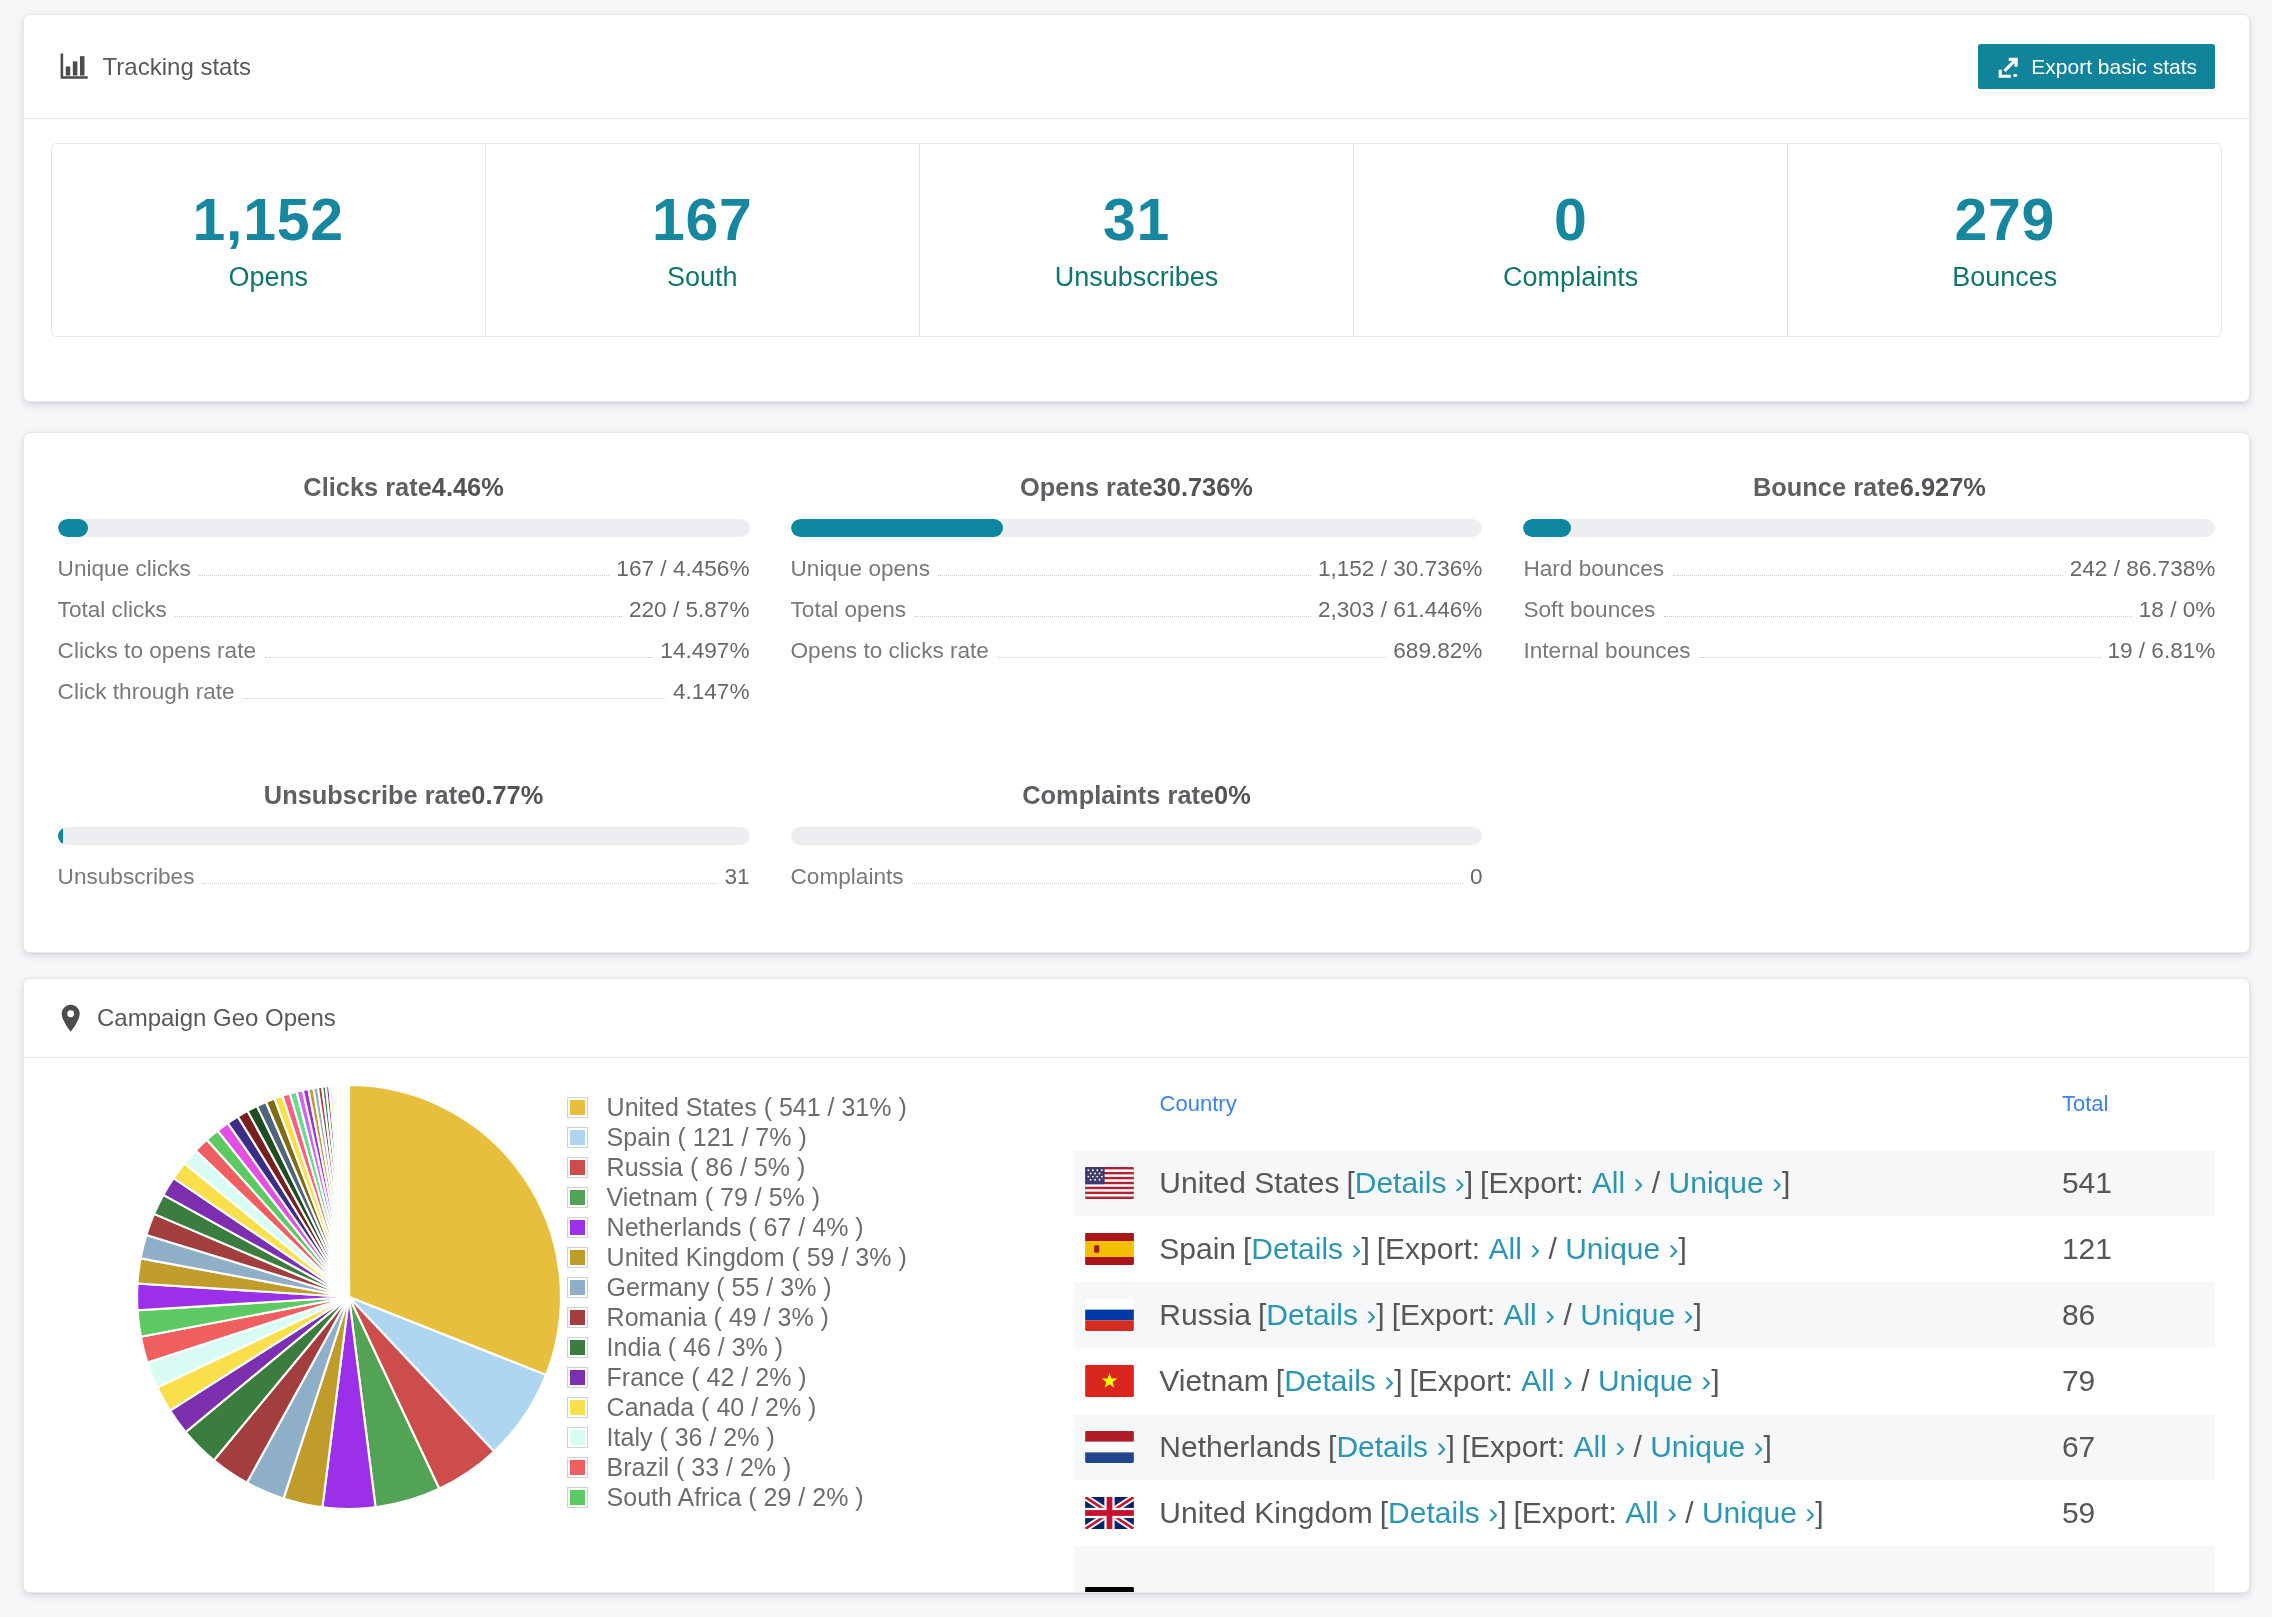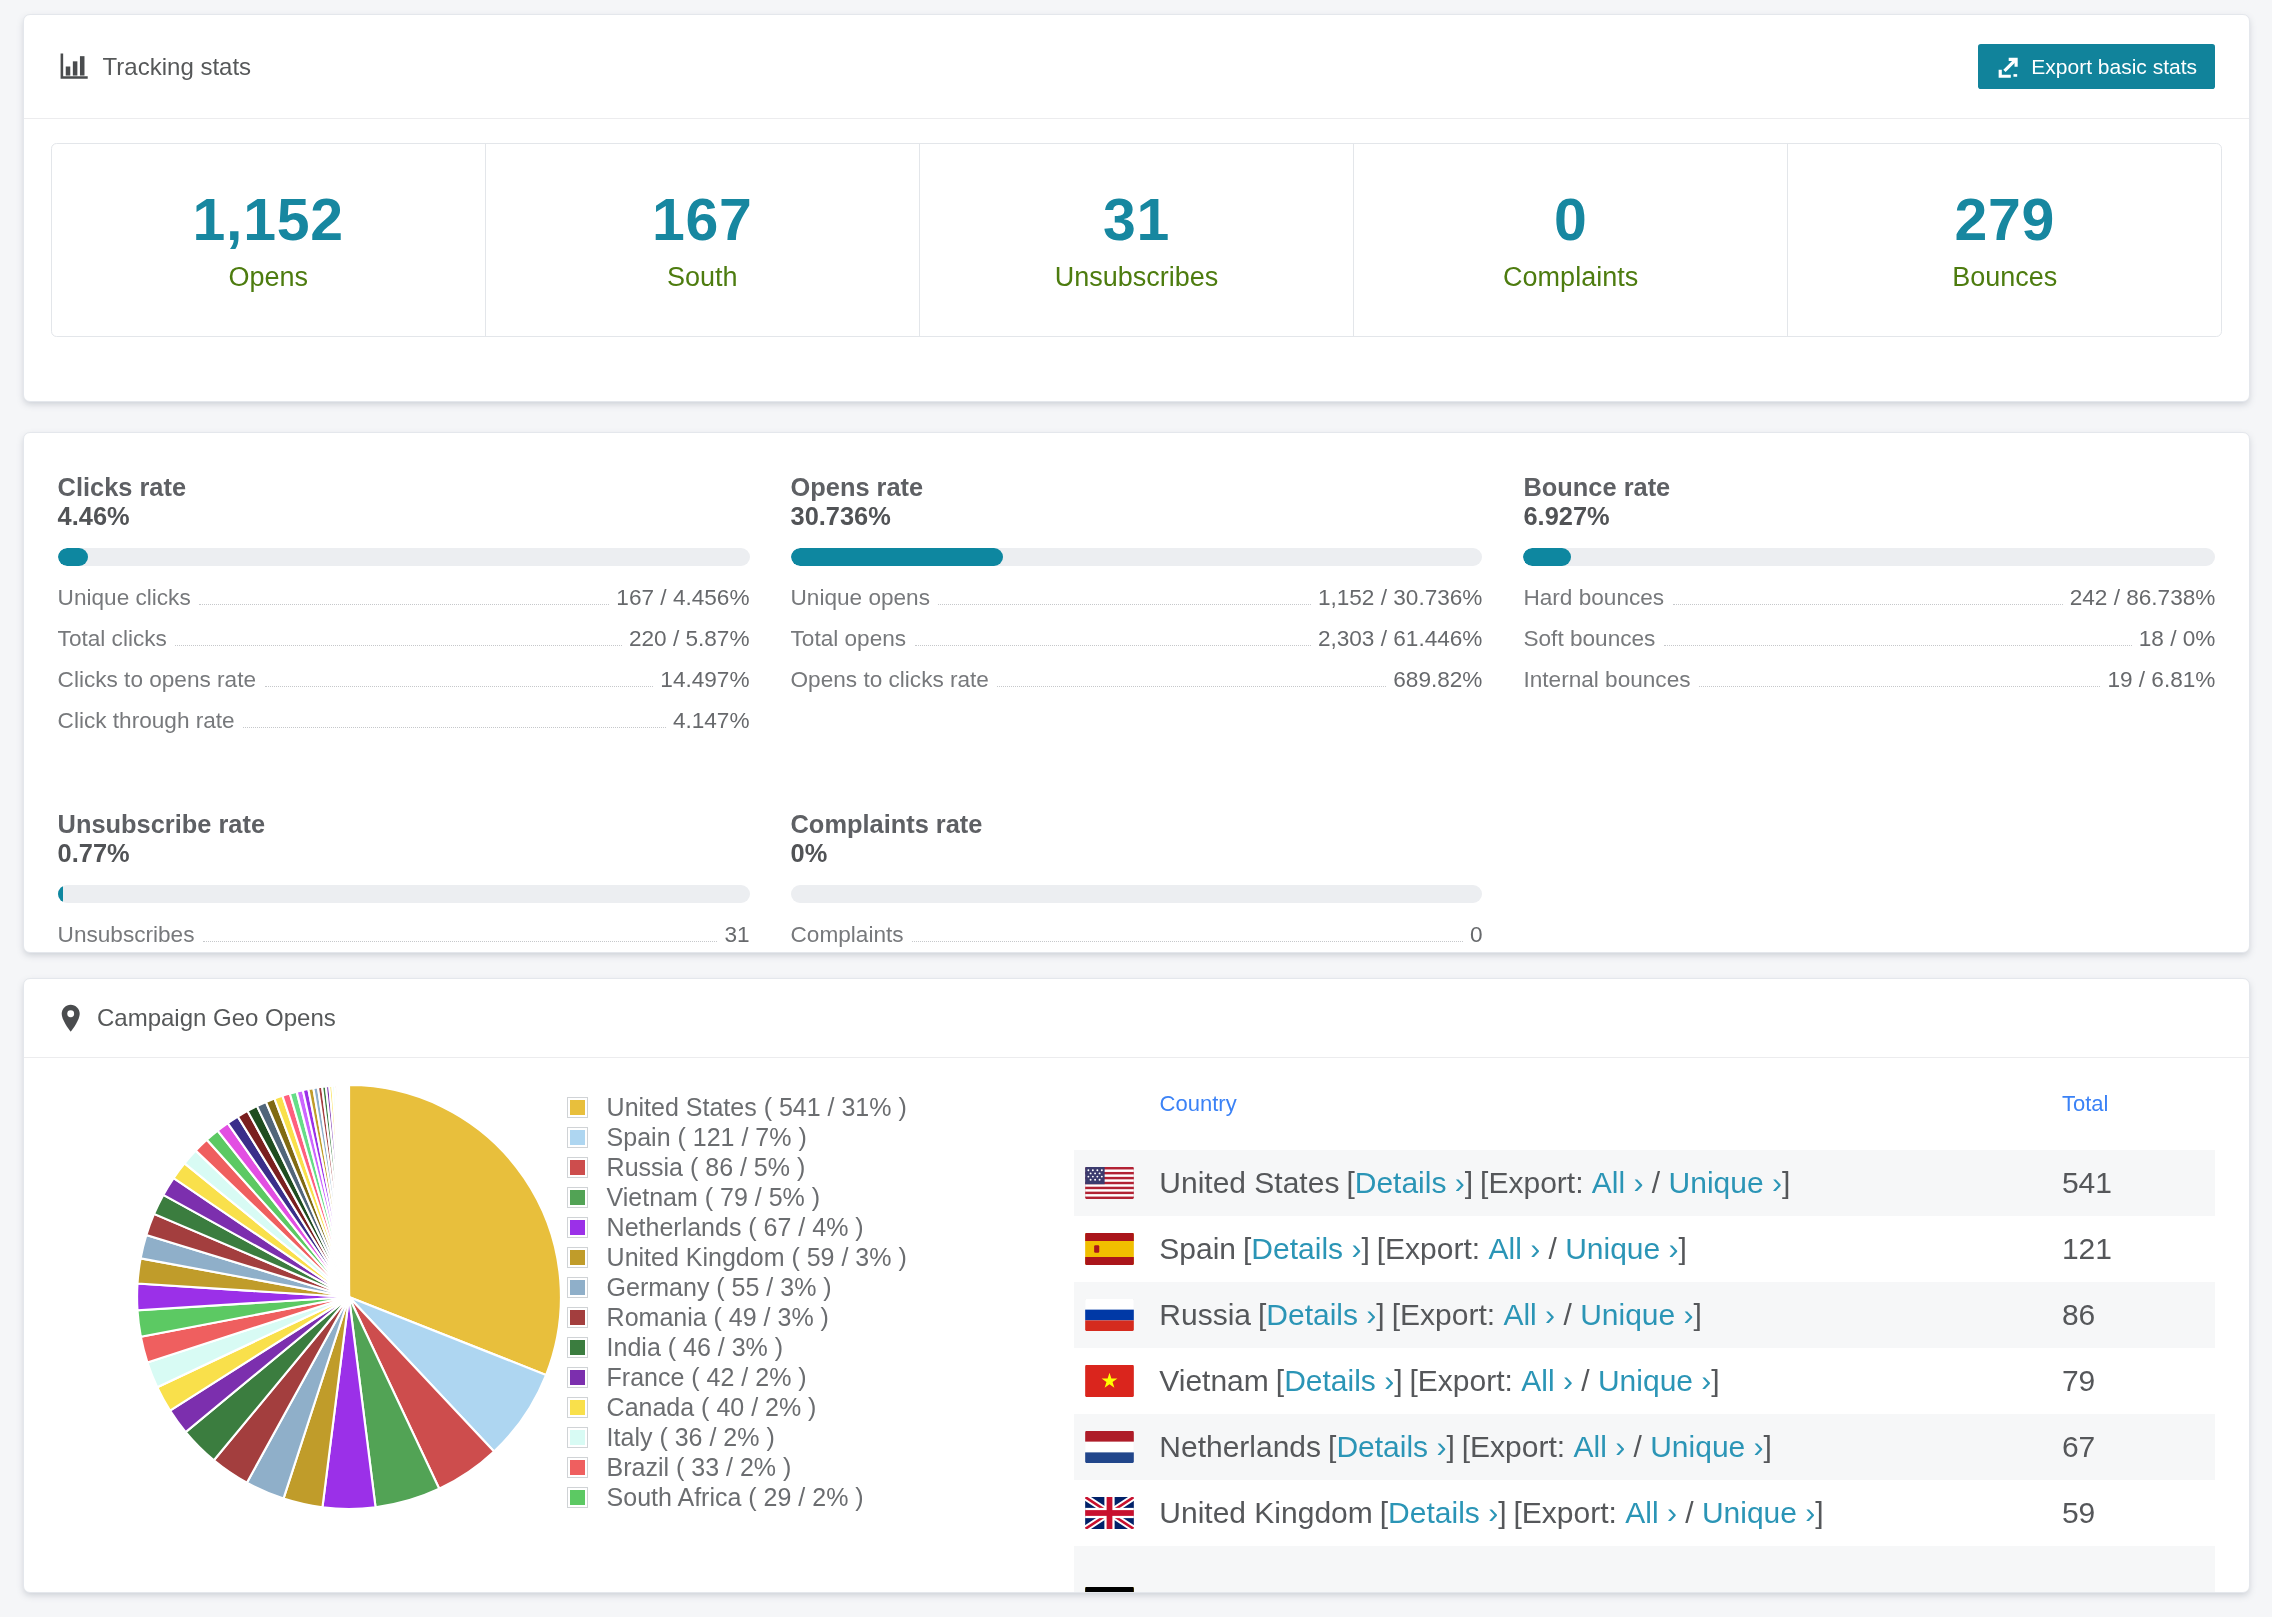--- a/index.html
+++ b/index.html
@@ -33,30 +33,30 @@
   .stats-box{
     height:194px; border:0.7px solid #e3e6ea; border-radius:5.6px;
     display:flex; overflow:hidden; background:#fff;
   }
   .stat-cell{
     flex:1; display:flex; flex-direction:column; justify-content:center; align-items:center;
     border-right:0.7px solid #e3e6ea;
   }
   .stat-cell:last-child{ border-right:none; }
   .stat-value{ font-size:59px; font-weight:700; color:#1787a0; letter-spacing:0.7px; }
-  .stat-label{ font-size:27px; color:#4d7c0f; margin-top:8.5px; }
+  .stat-label{ font-size:27px; color:#0f766e; margin-top:8.5px; }
 
   
   .card-rates{ margin-top:30px; height:521px; }
   .rates-grid{
     display:grid; grid-template-columns:repeat(3,1fr);
     column-gap:41px; row-gap:61px;
     padding:40px 34px 0 34px;
   }
-  .rate-head{ display:flex; justify-content:space-between; align-items:baseline; margin-bottom:17px;flex-direction:column; }
+  .rate-head{ display:flex; justify-content:center; align-items:baseline; margin-bottom:17px; }
   .rate-title{ font-size:25.4px; font-weight:700; color:#5e6064; }
   .rate-value{ font-size:25.4px; font-weight:700; color:#515356; }
   .progress{ height:18.4px; border-radius:9.2px; background:#eceef1; overflow:hidden; }
   .progress-fill{ height:100%; border-radius:9.2px; background:#0e87a0; }
   .kv-list{ margin-top:18.4px; }
   .kv{ display:flex; align-items:baseline; height:41px; }
   .kv-label{ font-size:22.6px; color:#77797c; white-space:nowrap; }
   .kv-dots{ flex:1; border-bottom:1.4px dotted #c6c8cb; margin:0 7px 6.4px 8.5px; }
   .kv-value{ font-size:22.6px; color:#67696c; white-space:nowrap; }
 

